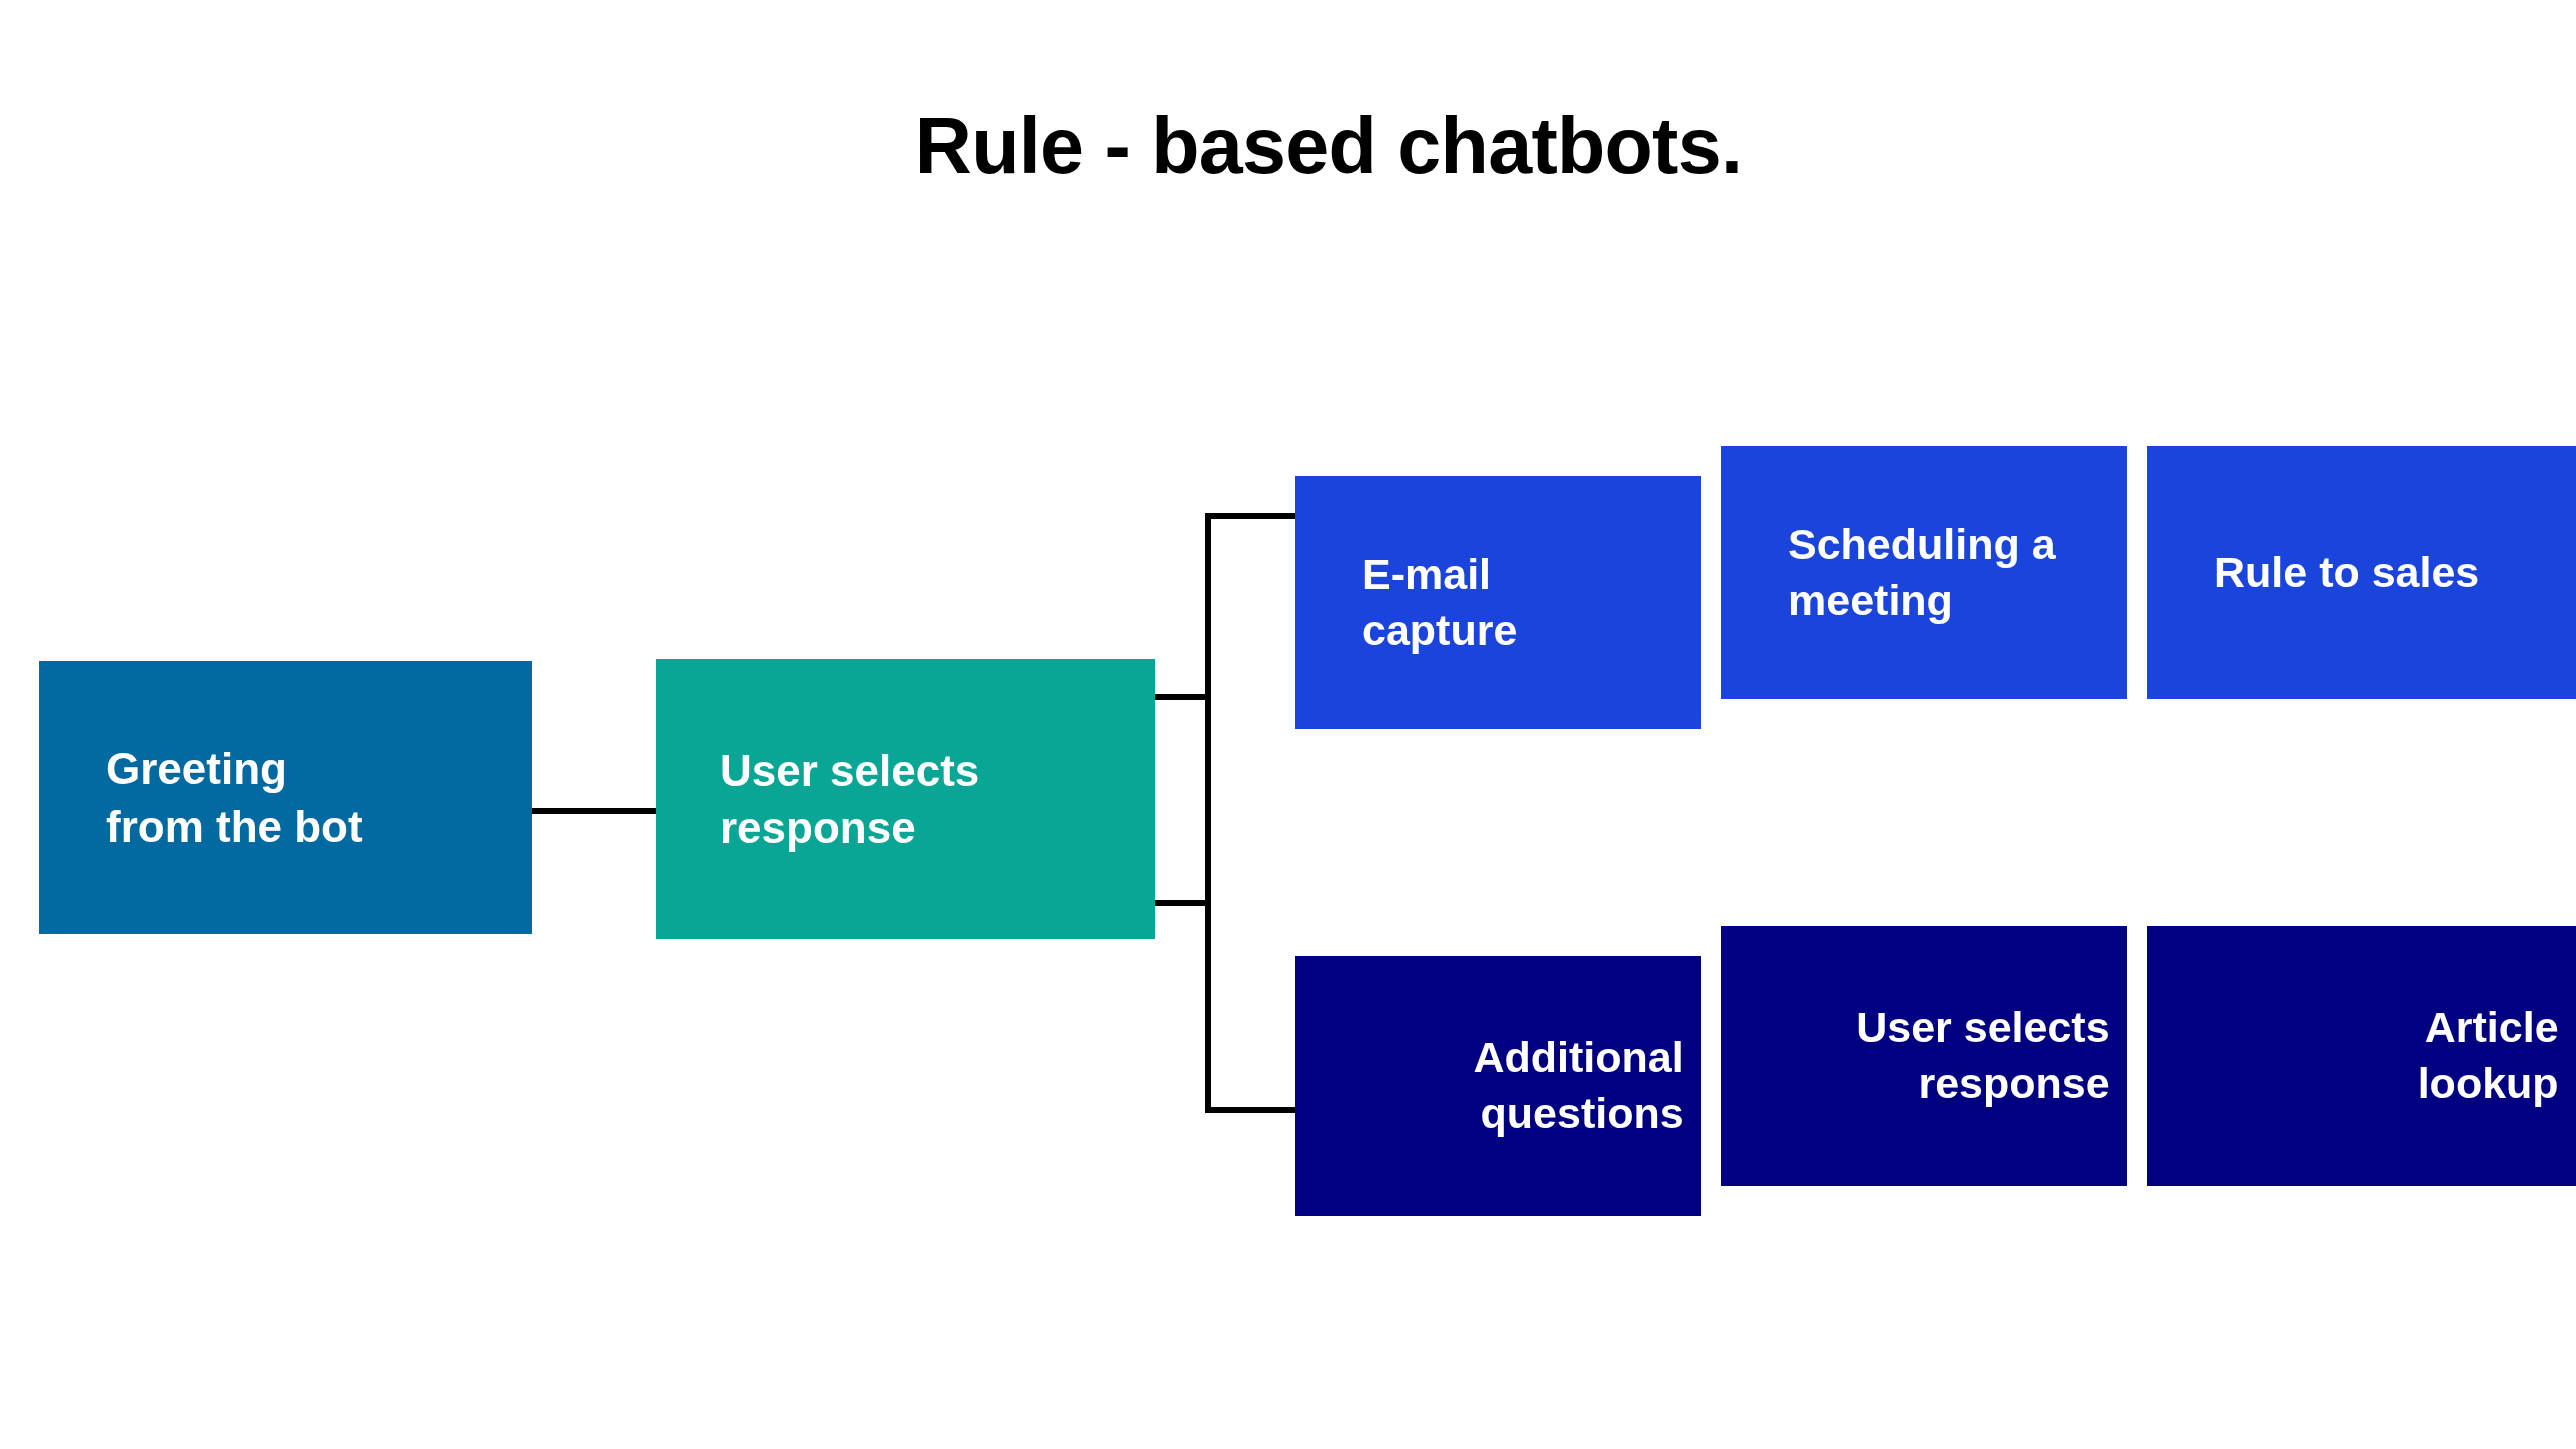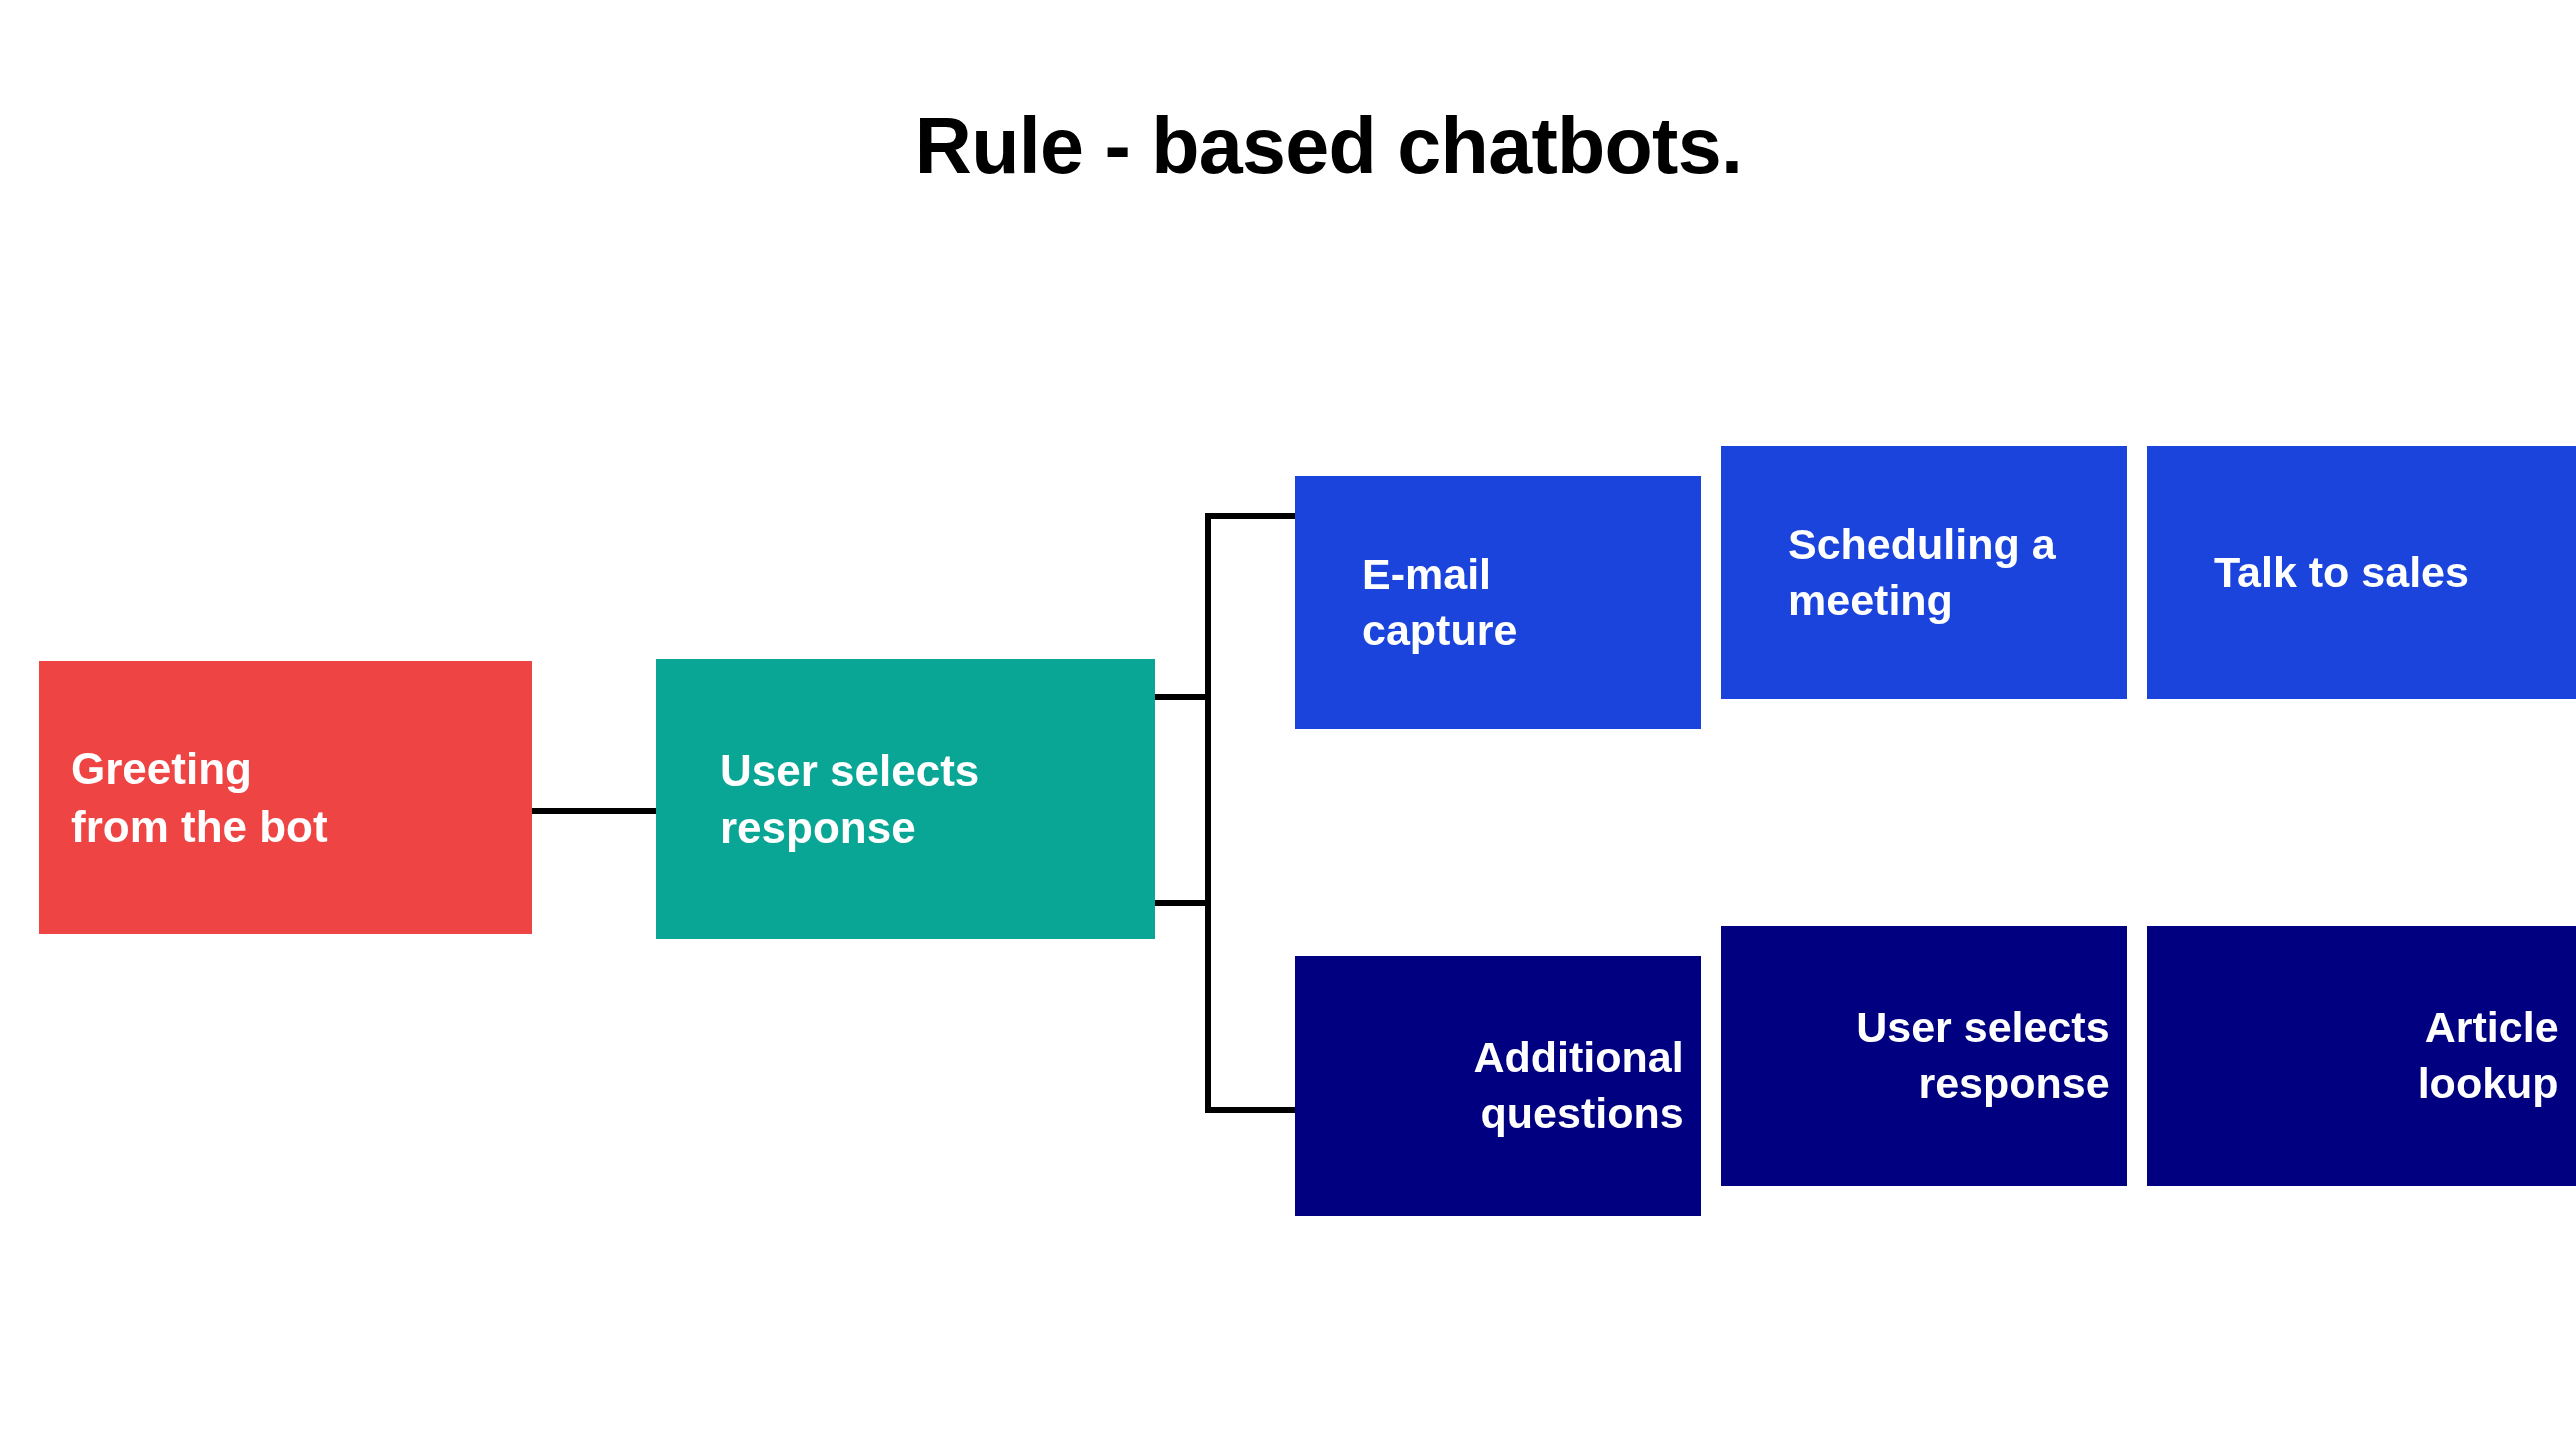--- a/index.html
+++ b/index.html
@@ -55,22 +55,22 @@
     display: block;
     white-space: pre-line;
   }
 
   
   .node-root {
     left: 39px;
     top: 661px;
     width: 493px;
     height: 273px;
-    background: #ef4444;
-    padding-left: 32px;
+    background: #0369a1;
+    padding-left: 67px;
     padding-right: 20px;
     font-size: 44px;
   }
   .node-stage {
     left: 656px;
     top: 659px;
     width: 499px;
     height: 280px;
     background: #09A595;
     padding-left: 64px;
@@ -142,21 +142,21 @@
   <div class="row-top">
     <div class="node node-branch col-1">
       <span class="node-label">E-mail
 capture</span>
     </div>
     <div class="node node-branch col-2">
       <span class="node-label">Scheduling a
 meeting</span>
     </div>
     <div class="node node-branch col-3">
-      <span class="node-label">Talk to sales</span>
+      <span class="node-label">Rule to sales</span>
     </div>
   </div>
 
   <div class="row-bot">
     <div class="node node-branch col-1">
       <span class="node-label">Additional
 questions</span>
     </div>
     <div class="node node-branch col-2">
       <span class="node-label">User selects

